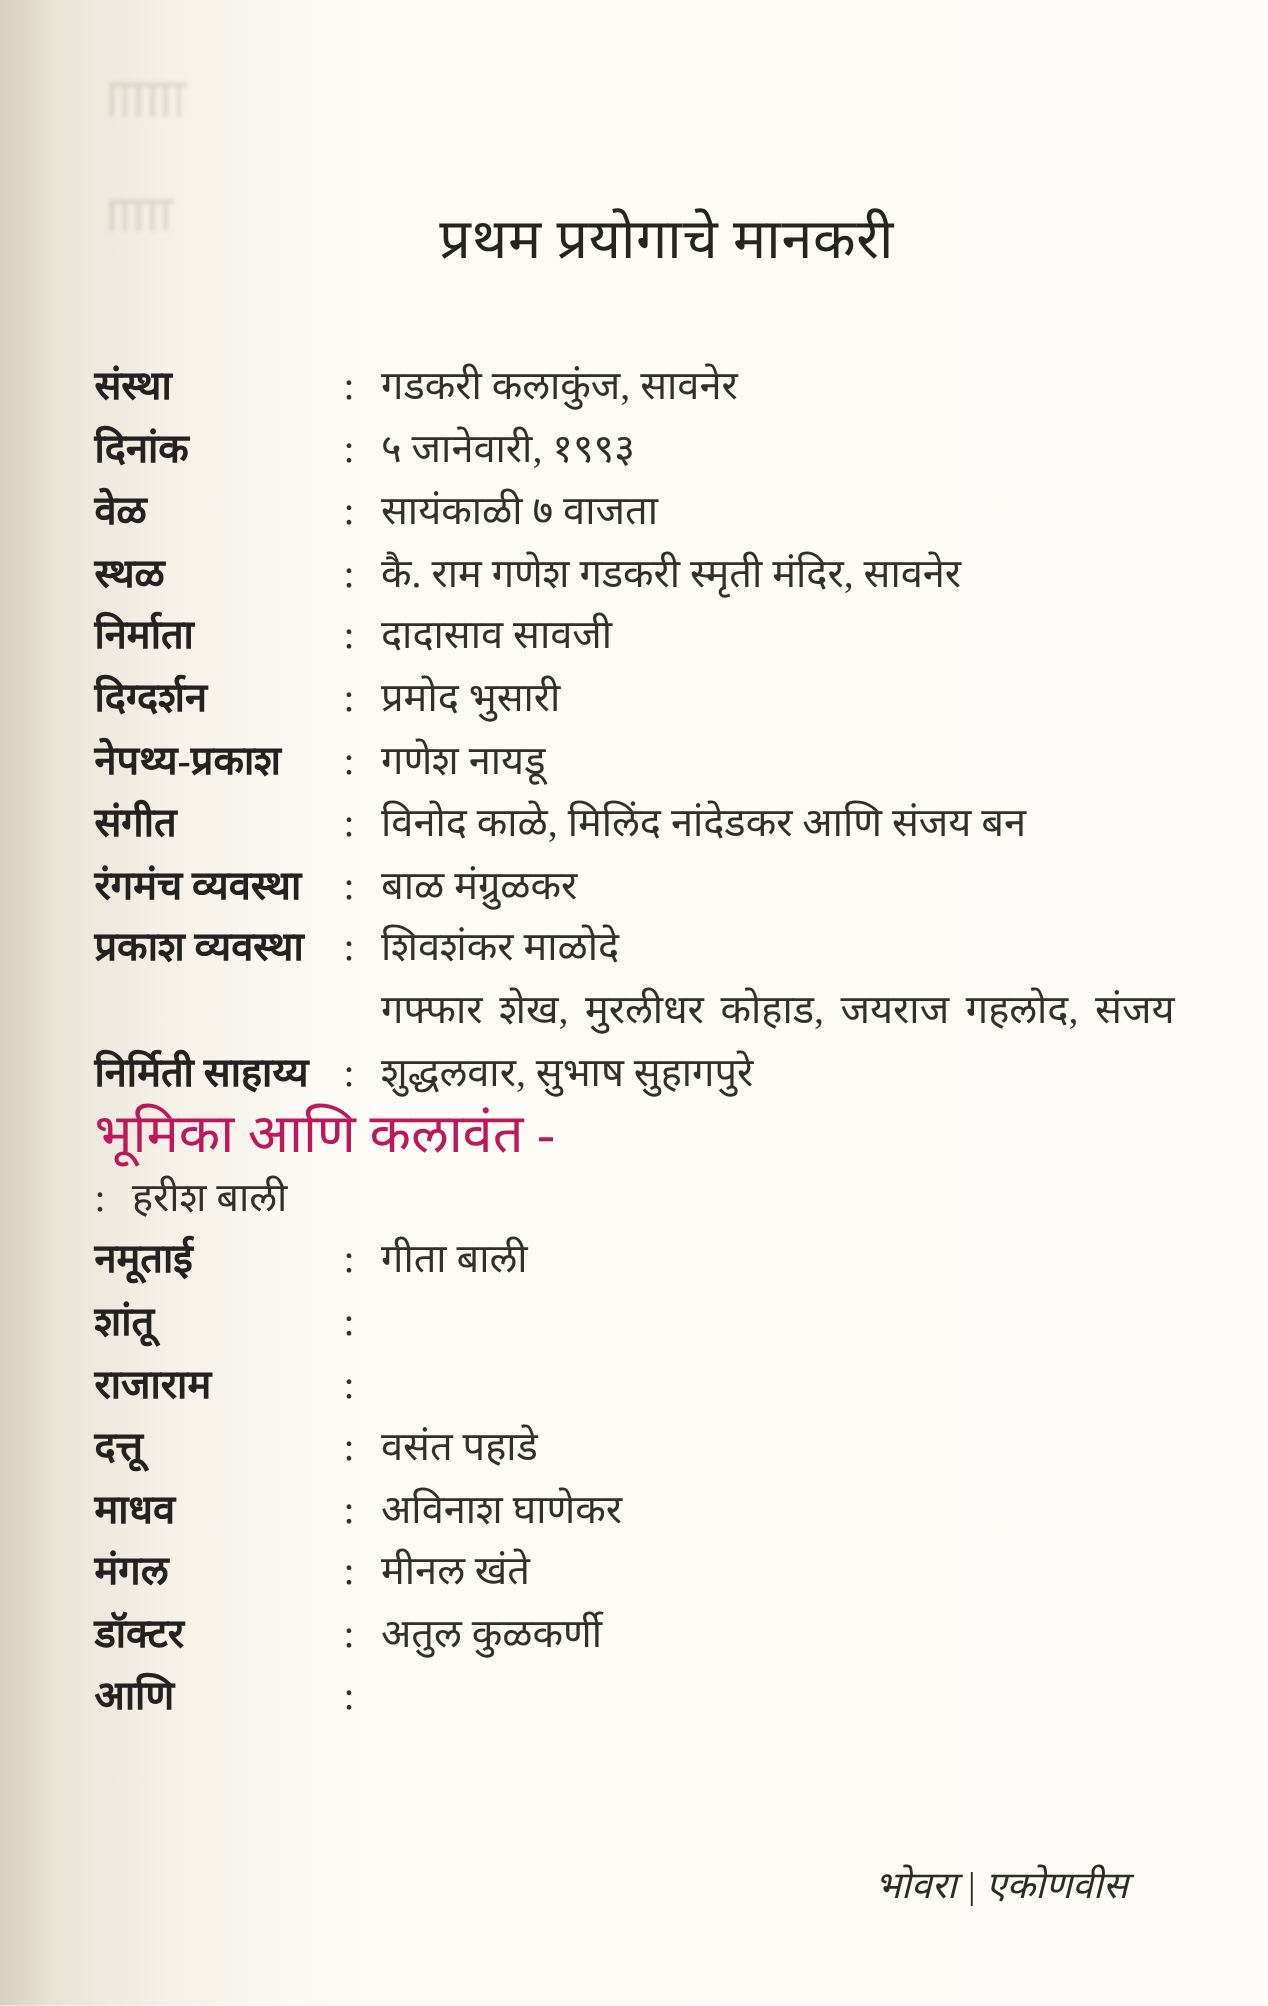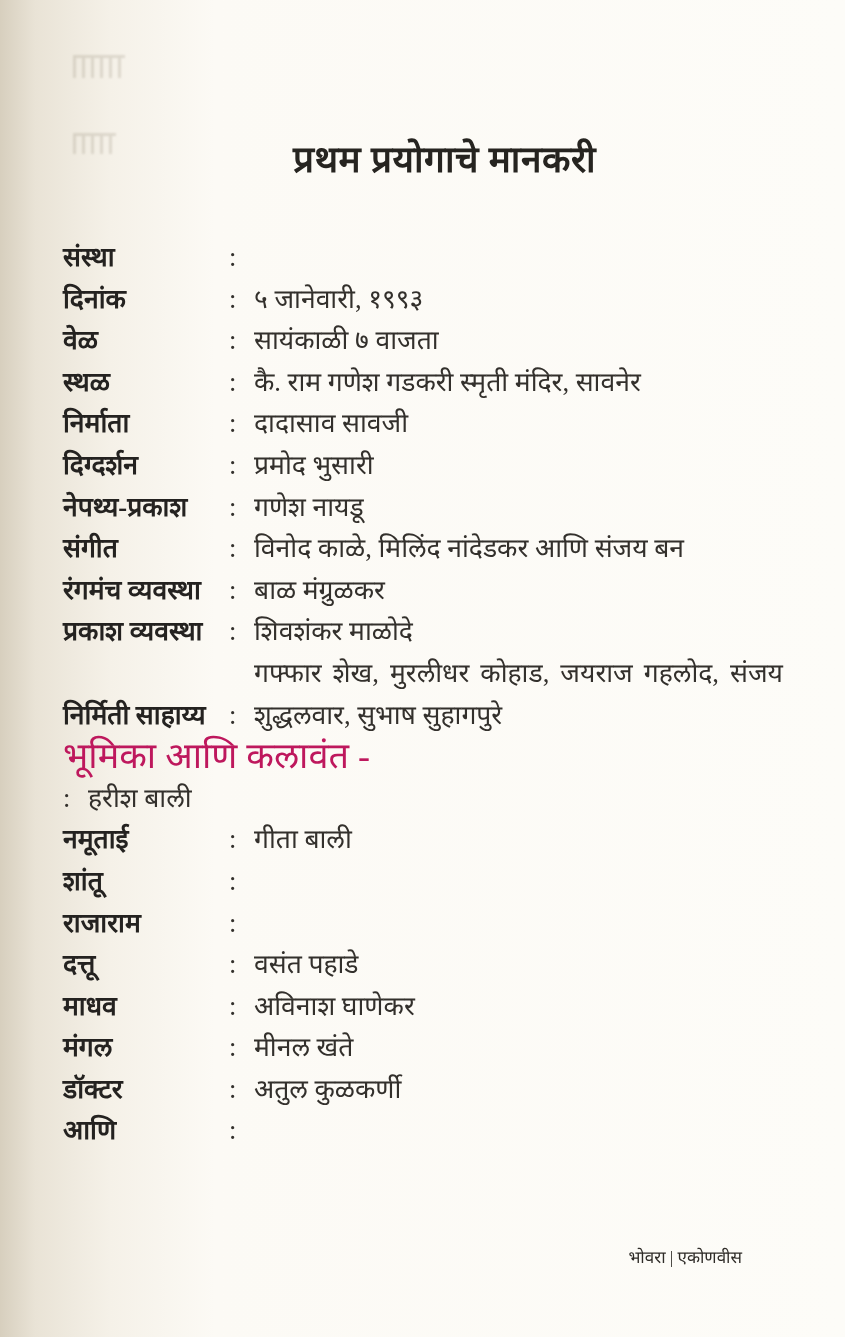--- a/index.html
+++ b/index.html
@@ -29,21 +29,21 @@
     background: repeating-linear-gradient(90deg, #7e745f 0 3px, transparent 3px 9px);
   }
   .ghost-1 { left: 73px; top: 55px;  width: 52px; height: 20px; }
   .ghost-2 { left: 73px; top: 133px; width: 43px; height: 18px; }
 
   .page-title {
     margin: 0;
     padding: 132px 0 0 44px;
     text-align: center;
     font-size: 37px;
-    font-weight: 700;
+    font-weight: 400;
     letter-spacing: 0.5px;
     color: #262420;
   }
 
   .content {
     padding: 54px 62px 0 63px;
   }
 
   .row {
     display: flex;
@@ -74,42 +74,44 @@
   .cast-heading {
     font-size: 36px;
     font-weight: 400;
     line-height: 41.6px;
     color: #be185d;
   }
 
   .page-footer {
     position: absolute;
     top: 1243px;
-    right: 103px;
-    font-size: 17px;
+    right: 93px;
+    font-size: 25px;
     line-height: 30px;
     color: #2e2b27;
+    font-style: italic;
   }
 </style>
 </head>
 <body>
 
 <div class="page">
 
   <div class="ghost-mark ghost-1"></div>
   <div class="ghost-mark ghost-2"></div>
 
   <h1 class="page-title">प्रथम प्रयोगाचे मानकरी</h1>
 
   <div class="content">
 
     <div>
   <div class="row">
     <span class="label">संस्था</span>
     <span class="colon">:</span>
+    <span class="value">गडकरी कलाकुंज, सावनेर</span>
   </div>
 
   <div class="row">
     <span class="label">दिनांक</span>
     <span class="colon">:</span>
     <span class="value">५ जानेवारी, १९९३</span>
   </div>
 
   <div class="row">
     <span class="label">वेळ</span>

